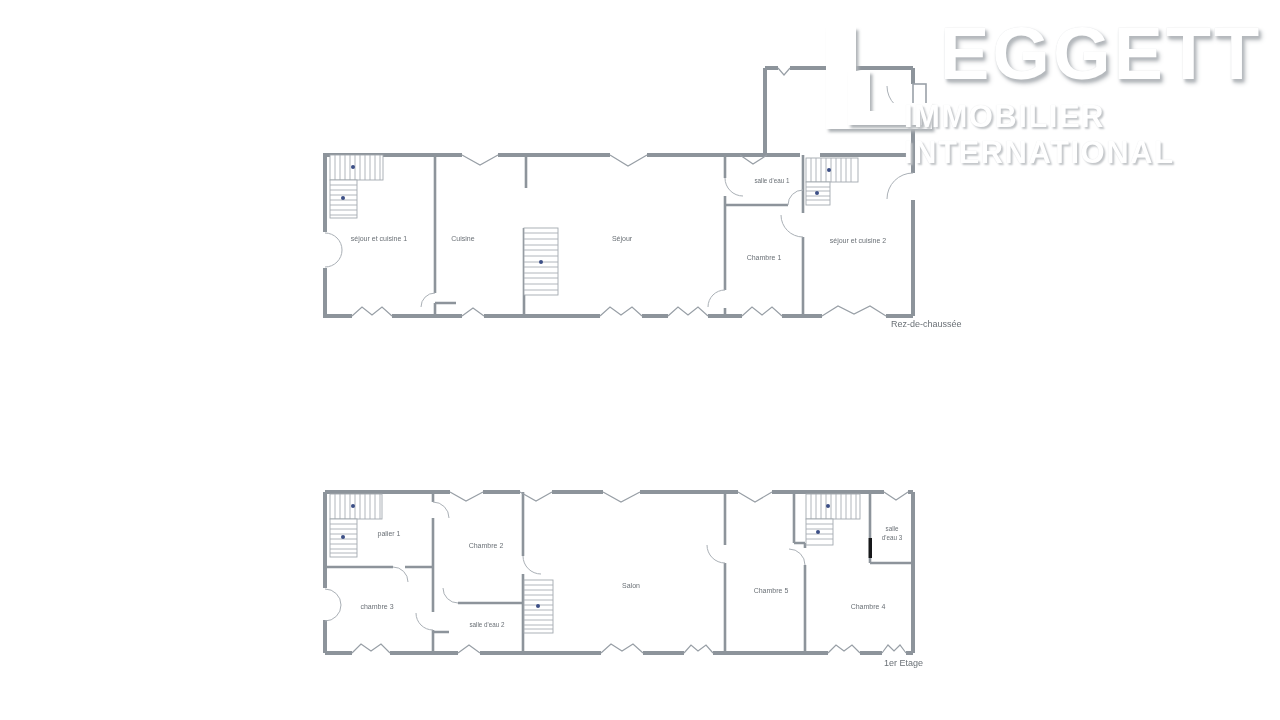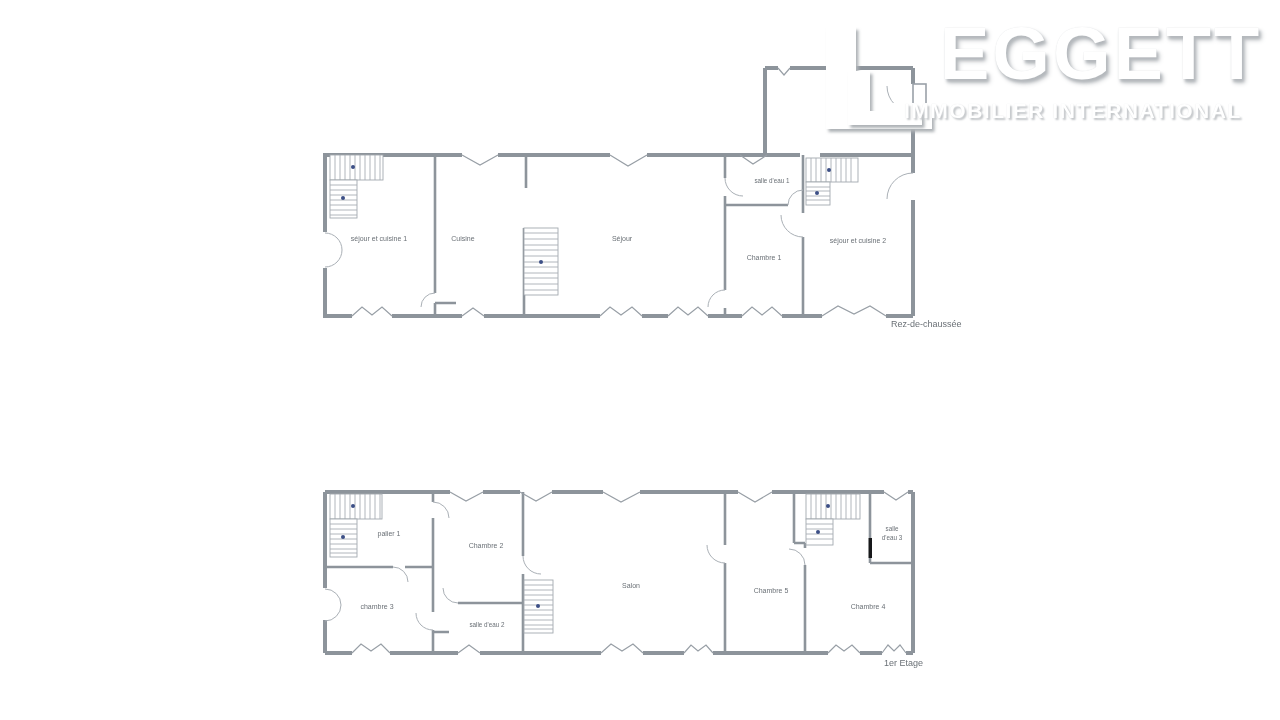--- a/index.html
+++ b/index.html
@@ -19,21 +19,21 @@
   .door-arc{stroke:#aab0b6;stroke-width:1;fill:none;}
   .dot{fill:#3c4f86;}
   .door-leaf{fill:#17181a;}
   
   .logo{position:absolute;top:19px;left:818px;width:460px;height:118px;z-index:5;}
   .logo-mark{position:absolute;left:0;top:0;}
   .brand{position:absolute;left:122px;top:-8px;color:#ffffff;font-weight:700;
          font-size:74px;letter-spacing:3px;
          text-shadow:2px 3px 3px #b4b8bc, 0 0 1px #dcdee0, 3px 4px 5px #c6c9cc;}
   .tagline{position:absolute;left:86px;top:80px;color:#ffffff;font-weight:700;
-           font-size:21px;letter-spacing:1.5px;
+           font-size:31px;letter-spacing:1.5px;
            text-shadow:2px 2px 2px #c2c5c8, 0 0 1px #e2e3e5;}
 </style>
 </head>
 <body>
 
 <div class="stage">
 
   <svg class="plan-svg" width="1280" height="720" viewBox="0 0 1280 720">
 
     <g>

